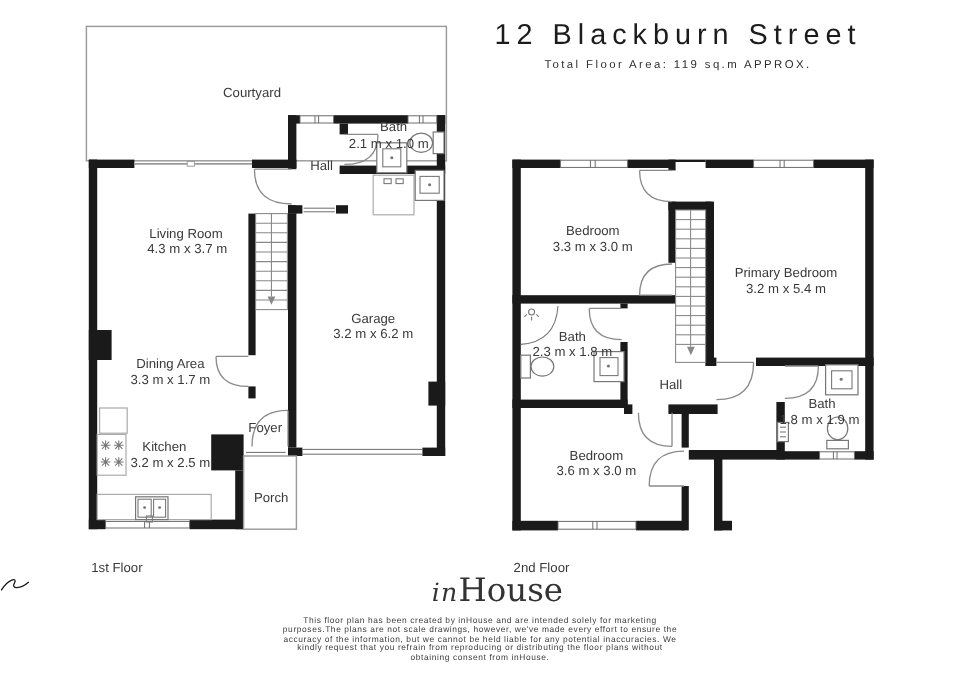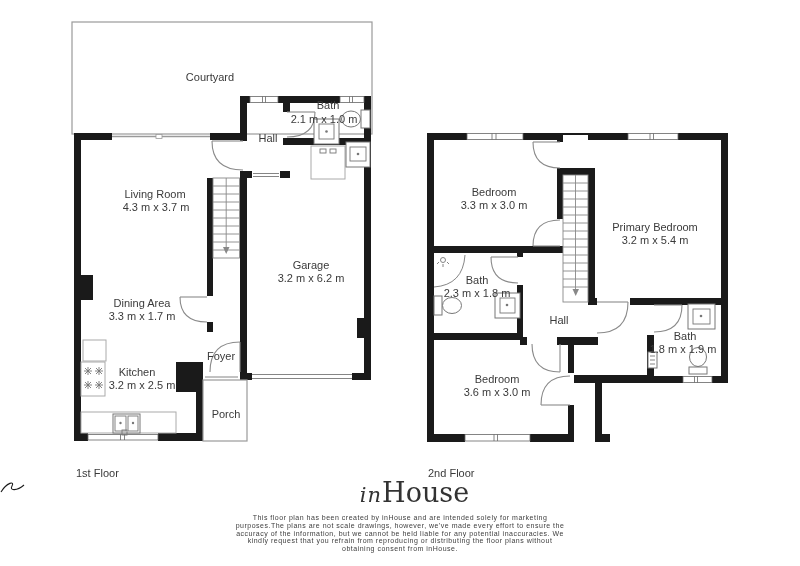--- a/index.html
+++ b/index.html
@@ -35,20 +35,24 @@
   .logo-in{font-family:"DejaVu Serif",serif;font-style:italic;font-size:21px;letter-spacing:1px;}
   .logo-house{font-family:"DejaVu Serif",serif;font-size:27px;letter-spacing:0px;}
   .disclaimer{margin:6px auto 0;width:340px;font-size:7px;line-height:7.8px;
               letter-spacing:0.5px;color:#3d3d3d;text-align:center;}
 </style>
 </head>
 <body>
 
 <div id="page">
 
+  <div class="header">
+    <div class="title">12 Blackburn Street</div>
+    <div class="subtitle">Total Floor Area: 119  sq.m APPROX.</div>
+  </div>
 
   <svg width="800" height="566" viewBox="0 0 800 566">
 
     <g>
 
       <rect x="72" y="22" width="300" height="112" class="thinrect"></rect>
 
       <g>
         <rect class="wall" x="74" y="133" width="7" height="308"></rect>
         <rect class="wall" x="74" y="133" width="38" height="7"></rect>

